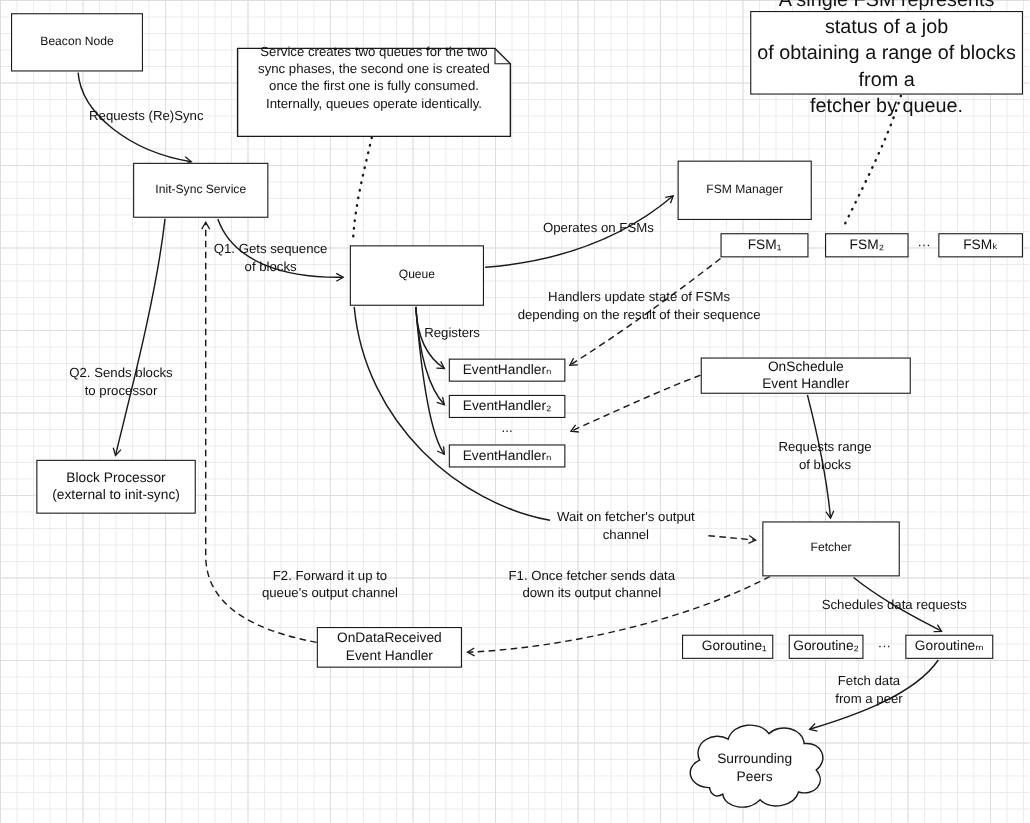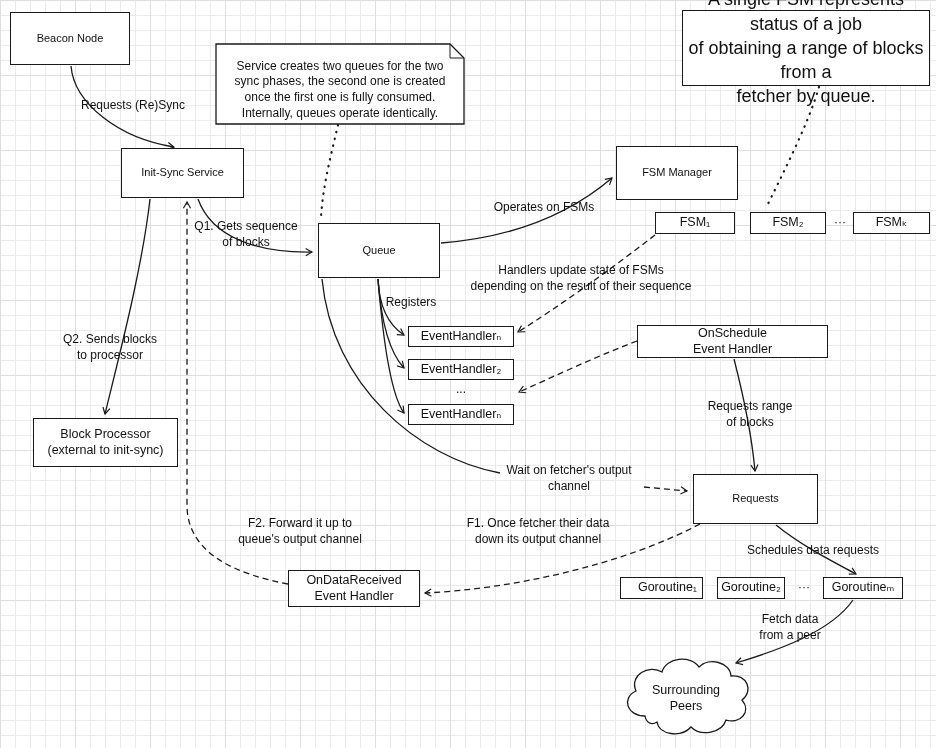--- a/index.html
+++ b/index.html
@@ -96,31 +96,31 @@
   <div class="node small" style="left:408px;top:359px;width:106px;height:21px;">EventHandler₂</div>
   <div class="plain" style="left:408px;top:380px;width:106px;height:20px;">...</div>
   <div class="node small" style="left:408px;top:404px;width:106px;height:21px;">EventHandlerₙ</div>
 
   <div class="node small" style="left:637px;top:325px;width:191px;height:33px;">OnSchedule
 Event Handler</div>
 
   <div class="node small" style="left:33px;top:418px;width:145px;height:49px;">Block Processor
 (external to init-sync)</div>
 
-  <div class="node" style="left:693px;top:474px;width:125px;height:50px;">Requests</div>
+  <div class="node" style="left:693px;top:474px;width:125px;height:50px;">Fetcher</div>
 
   <div class="node small" style="left:288px;top:570px;width:132px;height:37px;">OnDataReceived
 Event Handler</div>
 
   <div class="node small" style="left:620px;top:577px;width:83px;height:22px;padding-left:12px;">Goroutine₁</div>
   <div class="node small" style="left:717px;top:577px;width:68px;height:22px;">Goroutine₂</div>
   <div class="plain" style="left:788px;top:577px;width:32px;height:22px;">···</div>
   <div class="node small" style="left:823px;top:577px;width:80px;height:22px;">Goroutineₘ</div>
 
-  <div class="plain" style="left:220px;top:53px;width:240px;height:74px;">Service creates two queues for the two
+  <div class="plain" style="left:220px;top:34px;width:240px;height:74px;">Service creates two queues for the two
 sync phases, the second one is created
 once the first one is fully consumed.
 Internally, queues operate identically.</div>
   <div class="node notebox" style="left:682px;top:10px;width:248px;height:76px;">A single FSM represents status of a job
 of obtaining a range of blocks from a
 fetcher by queue.</div>
 
   <div class="plain big" style="left:640px;top:678px;width:92px;height:40px;">Surrounding
 Peers</div>
 
@@ -132,19 +132,19 @@
   <div class="plain" style="left:486px;top:200px;width:116px;height:16px;">Operates on FSMs</div>
   <div class="plain" style="left:455px;top:263px;width:252px;height:32px;">Handlers update state of FSMs
 depending on the result of their sequence</div>
   <div class="plain" style="left:381px;top:295px;width:60px;height:16px;">Registers</div>
   <div class="plain" style="left:696px;top:399px;width:108px;height:32px;">Requests range
 of blocks</div>
   <div class="plain" style="left:498px;top:463px;width:142px;height:32px;">Wait on fetcher's output
 channel</div>
   <div class="plain" style="left:226px;top:516px;width:148px;height:32px;">F2. Forward it up to
 queue's output channel</div>
-  <div class="plain" style="left:456px;top:516px;width:164px;height:32px;">F1. Once fetcher their data
+  <div class="plain" style="left:456px;top:516px;width:164px;height:32px;">F1. Once fetcher sends data
 down its output channel</div>
   <div class="plain" style="left:742px;top:543px;width:142px;height:16px;">Schedules data requests</div>
   <div class="plain" style="left:748px;top:612px;width:84px;height:32px;">Fetch data
 from a peer</div>
 
 </div>
 
 </body></html>

